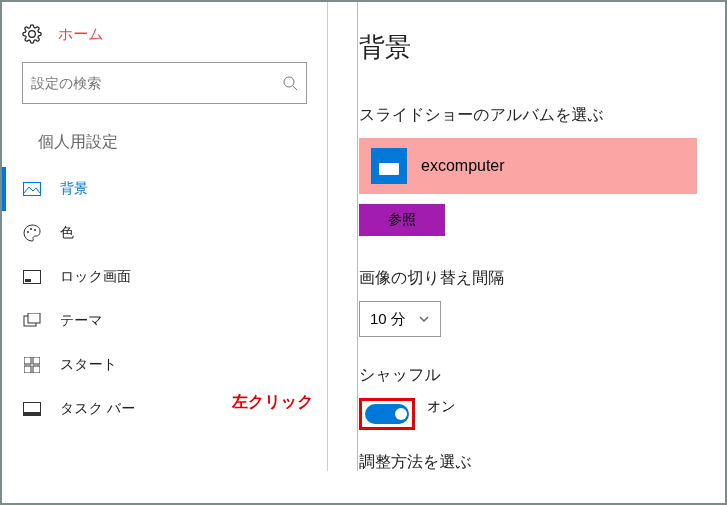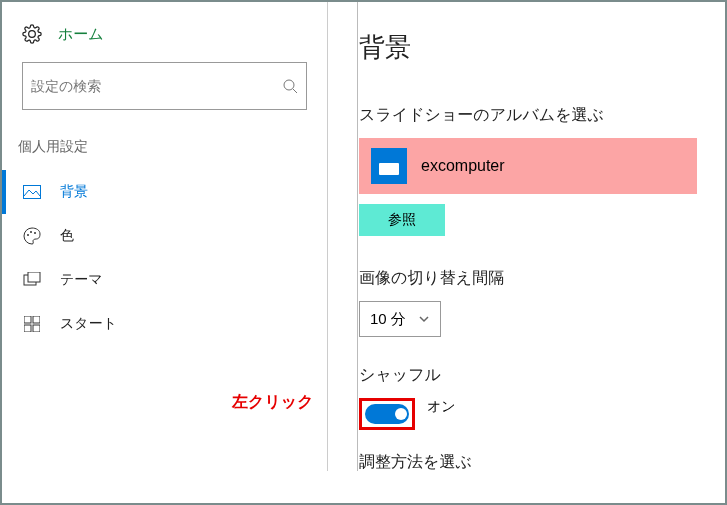--- a/index.html
+++ b/index.html
@@ -3,38 +3,38 @@
 <meta charset="utf-8">
 <style>
   * { box-sizing: border-box; margin: 0; padding: 0; }
   body { font-family: "Yu Gothic UI", "Meiryo", sans-serif; background: #bdb8a8; }
   .window { width: 727px; height: 505px; background: #fff; border: 2px solid #7a8c8c; position: relative; overflow: hidden; }
   .titlebar { height: 32px; display: flex; align-items: center; padding: 0 0 0 10px; font-size: 12px; color: #333; }
   .win-controls { margin-left: auto; display: flex; }
   .win-btn { width: 46px; height: 32px; display: flex; align-items: center; justify-content: center; cursor: pointer; }
   .content { display: flex; height: calc(100% - 32px); }
   .sidebar { width: 325px; padding: 18px 0 0 0; position: relative; }
-  .home-row { display: flex; align-items: center; padding: 4px 20px 18px 20px; font-size: 15px; color: #15803d; cursor: pointer; }
+  .home-row { display: flex; align-items: center; padding: 4px 20px 18px 20px; font-size: 15px; color: #ef4444; cursor: pointer; }
   .home-row svg { margin-right: 16px; }
-  .search-box { margin: 0 20px 0 20px; border: 1px solid #999; height: 48px; display: flex; align-items: center; padding: 0 8px; }
+  .search-box { margin: 0 20px 0 20px; border: 1px solid #999; height: 42px; display: flex; align-items: center; padding: 0 8px; }
   .search-box input { border: none; outline: none; flex: 1; font-size: 14px; color: #666; background: transparent; }
   .search-box input::placeholder { color: #777; }
-  .section-label { font-size: 14px; color: #666; padding: 28px 20px 14px 16px; }
+  .section-label { font-size: 16px; color: #666; padding: 28px 20px 14px 36px; }
   .nav-item { display: flex; align-items: center; height: 44px; padding: 0 20px; font-size: 14px; color: #222; cursor: pointer; position: relative; }
   .nav-item.active { color: #0078d7; }
   .nav-item.active::before { content: ""; position: absolute; left: 0; top: 0; bottom: 0; width: 4px; background: #0078d7; }
   .nav-item .nav-icon { width: 20px; height: 20px; margin-right: 18px; display: flex; align-items: center; justify-content: center; }
   .main { flex: 1; border-left: 1px solid #ccc; padding: 0 0 0 30px; position: relative; overflow: hidden; }
   .main-inner { padding-top: 28px; border-left: 1px solid #bbb; margin-left: -1px; height: 100%; padding-left: 1px; }
   .page-title { font-size: 26px; font-weight: 400; color: #222; margin-bottom: 40px; }
   .group-label { font-size: 16px; color: #222; margin-bottom: 12px; }
   .album-row { background: #fca5a5; display: flex; align-items: center; padding: 10px 12px; margin-right: 28px; margin-bottom: 10px; }
   .album-icon { width: 36px; height: 36px; background: #0078d7; display: flex; align-items: center; justify-content: center; margin-right: 14px; }
   .album-icon-inner { width: 20px; height: 12px; background: #fff; border-radius: 1px; position: relative; top: 3px; }
-  .browse-btn { width: 86px; height: 32px; border: none; background: #5eead4; font-size: 14px; cursor: pointer; margin-bottom: 32px; }
+  .browse-btn { width: 86px; height: 32px; border: none; background: #a21caf; font-size: 14px; cursor: pointer; margin-bottom: 32px; }
   .interval-select { border: 1px solid #999; width: 82px; height: 36px; display: flex; align-items: center; padding: 0 10px; font-size: 15px; cursor: pointer; margin-bottom: 28px; }
   .chevron { margin-left: auto; }
   .shuffle-row { display: flex; align-items: flex-start; margin-bottom: 22px; }
   .toggle-wrap { border: 3px solid #e60000; padding: 3px; display: inline-flex; }
   .toggle { width: 44px; height: 20px; border-radius: 10px; background: #0078d7; display: flex; align-items: center; justify-content: flex-end; padding: 2px; cursor: pointer; }
   .toggle-knob { width: 12px; height: 12px; border-radius: 50%; background: #fff; }
   .toggle-label { margin-left: 12px; font-size: 14px; }
   .annotation { position: absolute; color: #e60000; font-weight: bold; font-size: 16px; left: 230px; top: 390px; pointer-events: none; }
   .vsep { position: absolute; left: 325px; top: 214px; bottom: 40px; width: 1px; background: #ccc; }
 </style>
@@ -79,20 +79,29 @@
           <svg width="18" height="18" viewBox="0 0 18 18">
               <path d="M9 1a8 8 0 100 16c2 0 1-2 1-3s1-2 3-2 4-1 4-5-4-6-8-6z" fill="none" stroke="#333"></path>
               <circle cx="5" cy="8" r="1" fill="#333"></circle>
               <circle cx="8" cy="5" r="1" fill="#333"></circle>
               <circle cx="12" cy="6" r="1" fill="#333"></circle>
             </svg>
         </span>
         <span>色</span>
       </div>
 
+      <div class="nav-item">
+        <span class="nav-icon">
+          <svg width="18" height="14" viewBox="0 0 18 14">
+              <rect x="0.5" y="0.5" width="17" height="13" fill="none" stroke="#333"></rect>
+              <rect x="2" y="9" width="6" height="3" fill="#333"></rect>
+            </svg>
+        </span>
+        <span>ロック画面</span>
+      </div>
 
       <div class="nav-item">
         <span class="nav-icon">
           <svg width="18" height="16" viewBox="0 0 18 16">
               <rect x="1" y="3" width="12" height="10" fill="none" stroke="#333"></rect>
               <rect x="5" y="0" width="12" height="10" fill="#fff" stroke="#333"></rect>
             </svg>
         </span>
         <span>テーマ</span>
       </div>
@@ -102,20 +111,29 @@
           <svg width="16" height="16" viewBox="0 0 16 16">
               <rect x="0" y="0" width="7" height="7" fill="none" stroke="#333"></rect>
               <rect x="9" y="0" width="7" height="7" fill="none" stroke="#333"></rect>
               <rect x="0" y="9" width="7" height="7" fill="none" stroke="#333"></rect>
               <rect x="9" y="9" width="7" height="7" fill="none" stroke="#333"></rect>
             </svg>
         </span>
         <span>スタート</span>
       </div>
 
+      <div class="nav-item">
+        <span class="nav-icon">
+          <svg width="18" height="14" viewBox="0 0 18 14">
+              <rect x="0.5" y="0.5" width="17" height="13" fill="none" stroke="#333"></rect>
+              <rect x="0.5" y="10" width="17" height="3.5" fill="#333"></rect>
+            </svg>
+        </span>
+        <span>タスク バー</span>
+      </div>
     </div>
 
     <div class="vsep"></div>
 
     <div class="main">
       <div class="main-inner">
         <div class="page-title">背景</div>
 
         <div class="group-label">スライドショーのアルバムを選ぶ</div>
         <div class="album-row">

